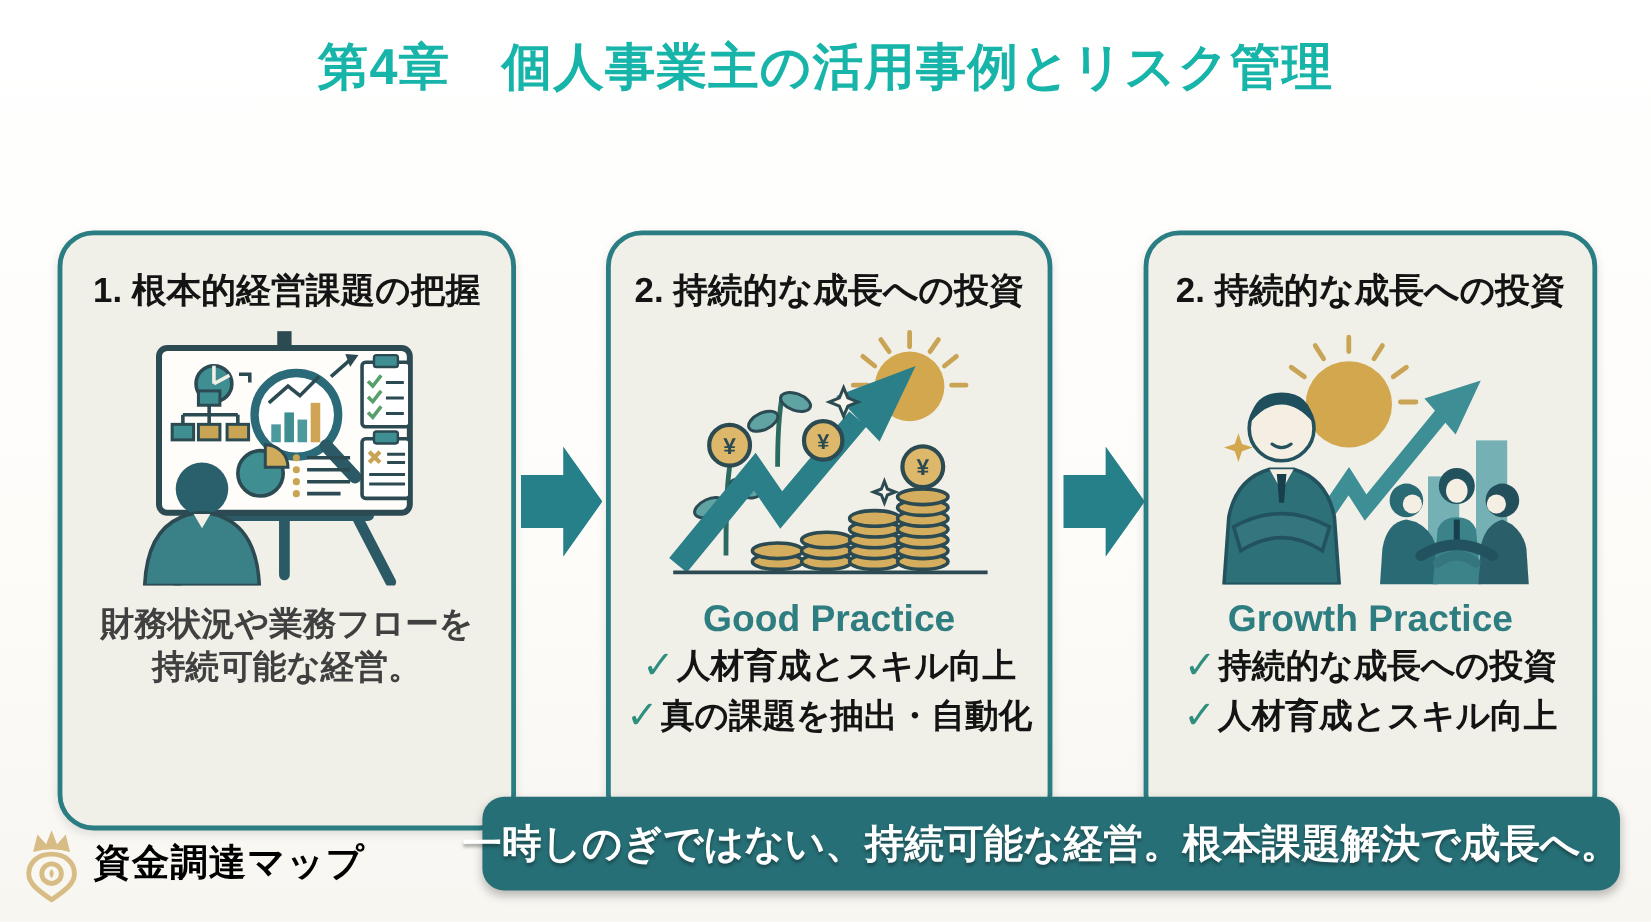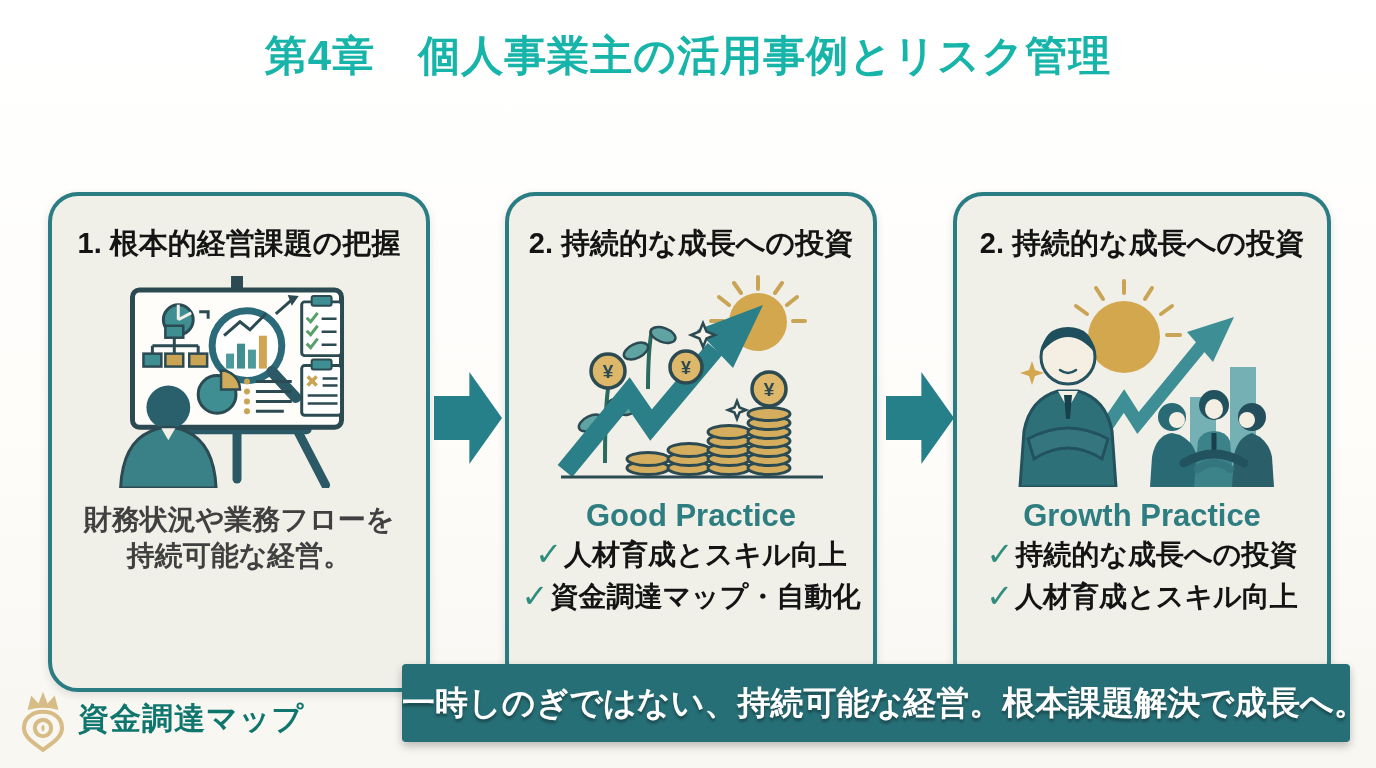--- a/index.html
+++ b/index.html
@@ -60,36 +60,36 @@
     position:absolute; top:372px; width:68px; height:92px;
     background:#26808a;
     clip-path:polygon(0 26%,52% 26%,52% 0,100% 50%,52% 100%,52% 74%,0 74%);
   }
   .flow-arrow-1{ left:434px; }
   .flow-arrow-2{ left:886px; }
 
   
   .banner{
     position:absolute; left:402px; top:664px; width:948px; height:78px;
-    background:#276f76; border-radius:4px;
-    display:flex; align-items:center; justify-content:flex-start;
+    background:#276f76; border-radius:18px;
+    display:flex; align-items:center; justify-content:flex-end;
     box-shadow:0 4px 8px rgba(0,0,0,.25);
   }
   .banner-text{
     color:#ffffff; font-size:33px; font-weight:bold; white-space:nowrap;
     text-shadow:0 3px 3px rgba(0,0,0,.35);
   }
 
   
   .logo{
     position:absolute; left:14px; top:686px;
     display:flex; align-items:center;
   }
   .logo-text{
-    font-size:31px; font-weight:bold; color:#0f766e; margin-left:6px;
+    font-size:31px; font-weight:bold; color:#000000; margin-left:6px;
     letter-spacing:1px;
   }
 </style>
 </head>
 <body>
 
 <div class="canvas">
 
   <div class="page-title">第4章　個人事業主の活用事例とリスク管理</div>
 
@@ -248,21 +248,21 @@
         <path d="M10 202 H272" stroke="#2b4a52" stroke-width="3"></path>
       </svg>
     </div>
     <div class="card-subtitle">Good Practice</div>
     <div class="check-line">
       <span class="check-glyph">✓</span>
       <span>人材育成とスキル向上</span>
     </div>
     <div class="check-line">
       <span class="check-glyph">✓</span>
-      <span>資金調達マップ・自動化</span>
+      <span>真の課題を抽出・自動化</span>
     </div>
   </div>
 
   <div class="flow-arrow flow-arrow-2"></div>
 
   <div class="card card-3">
     <div class="card-title">2. 持続的な成長への投資</div>
     <div class="card-illustration">
       <svg width="286" height="212" viewBox="0 0 280 212">
 

